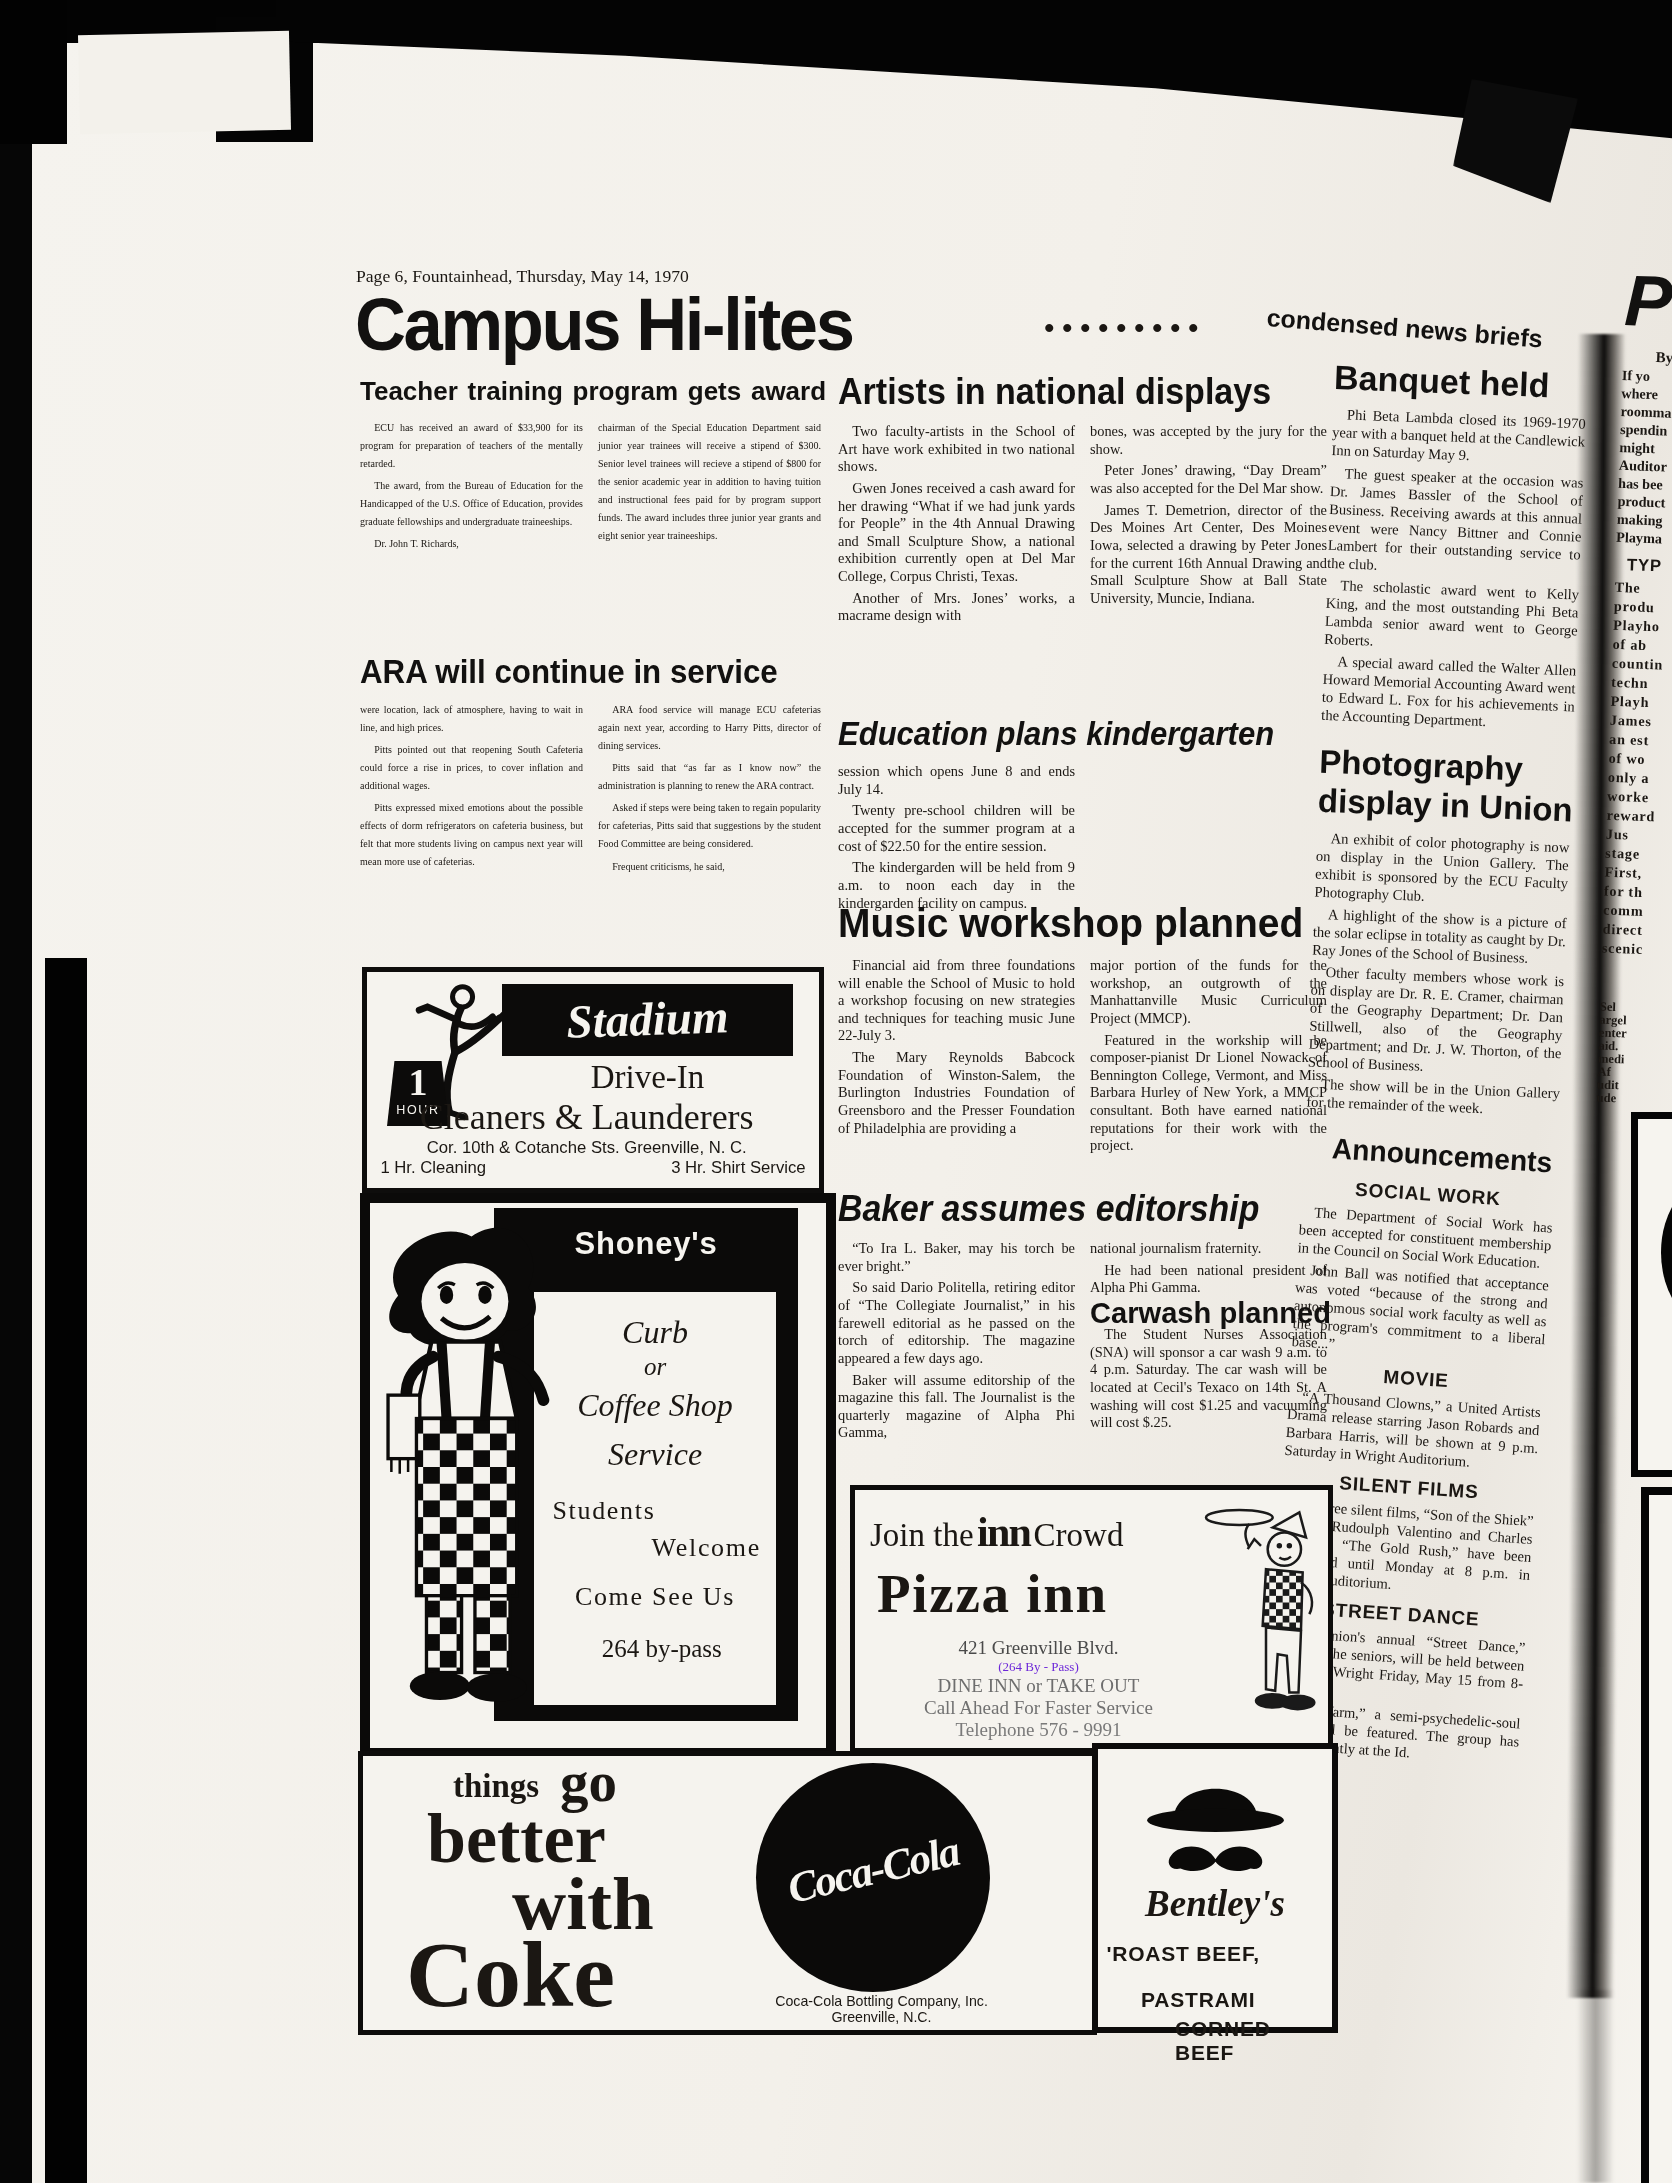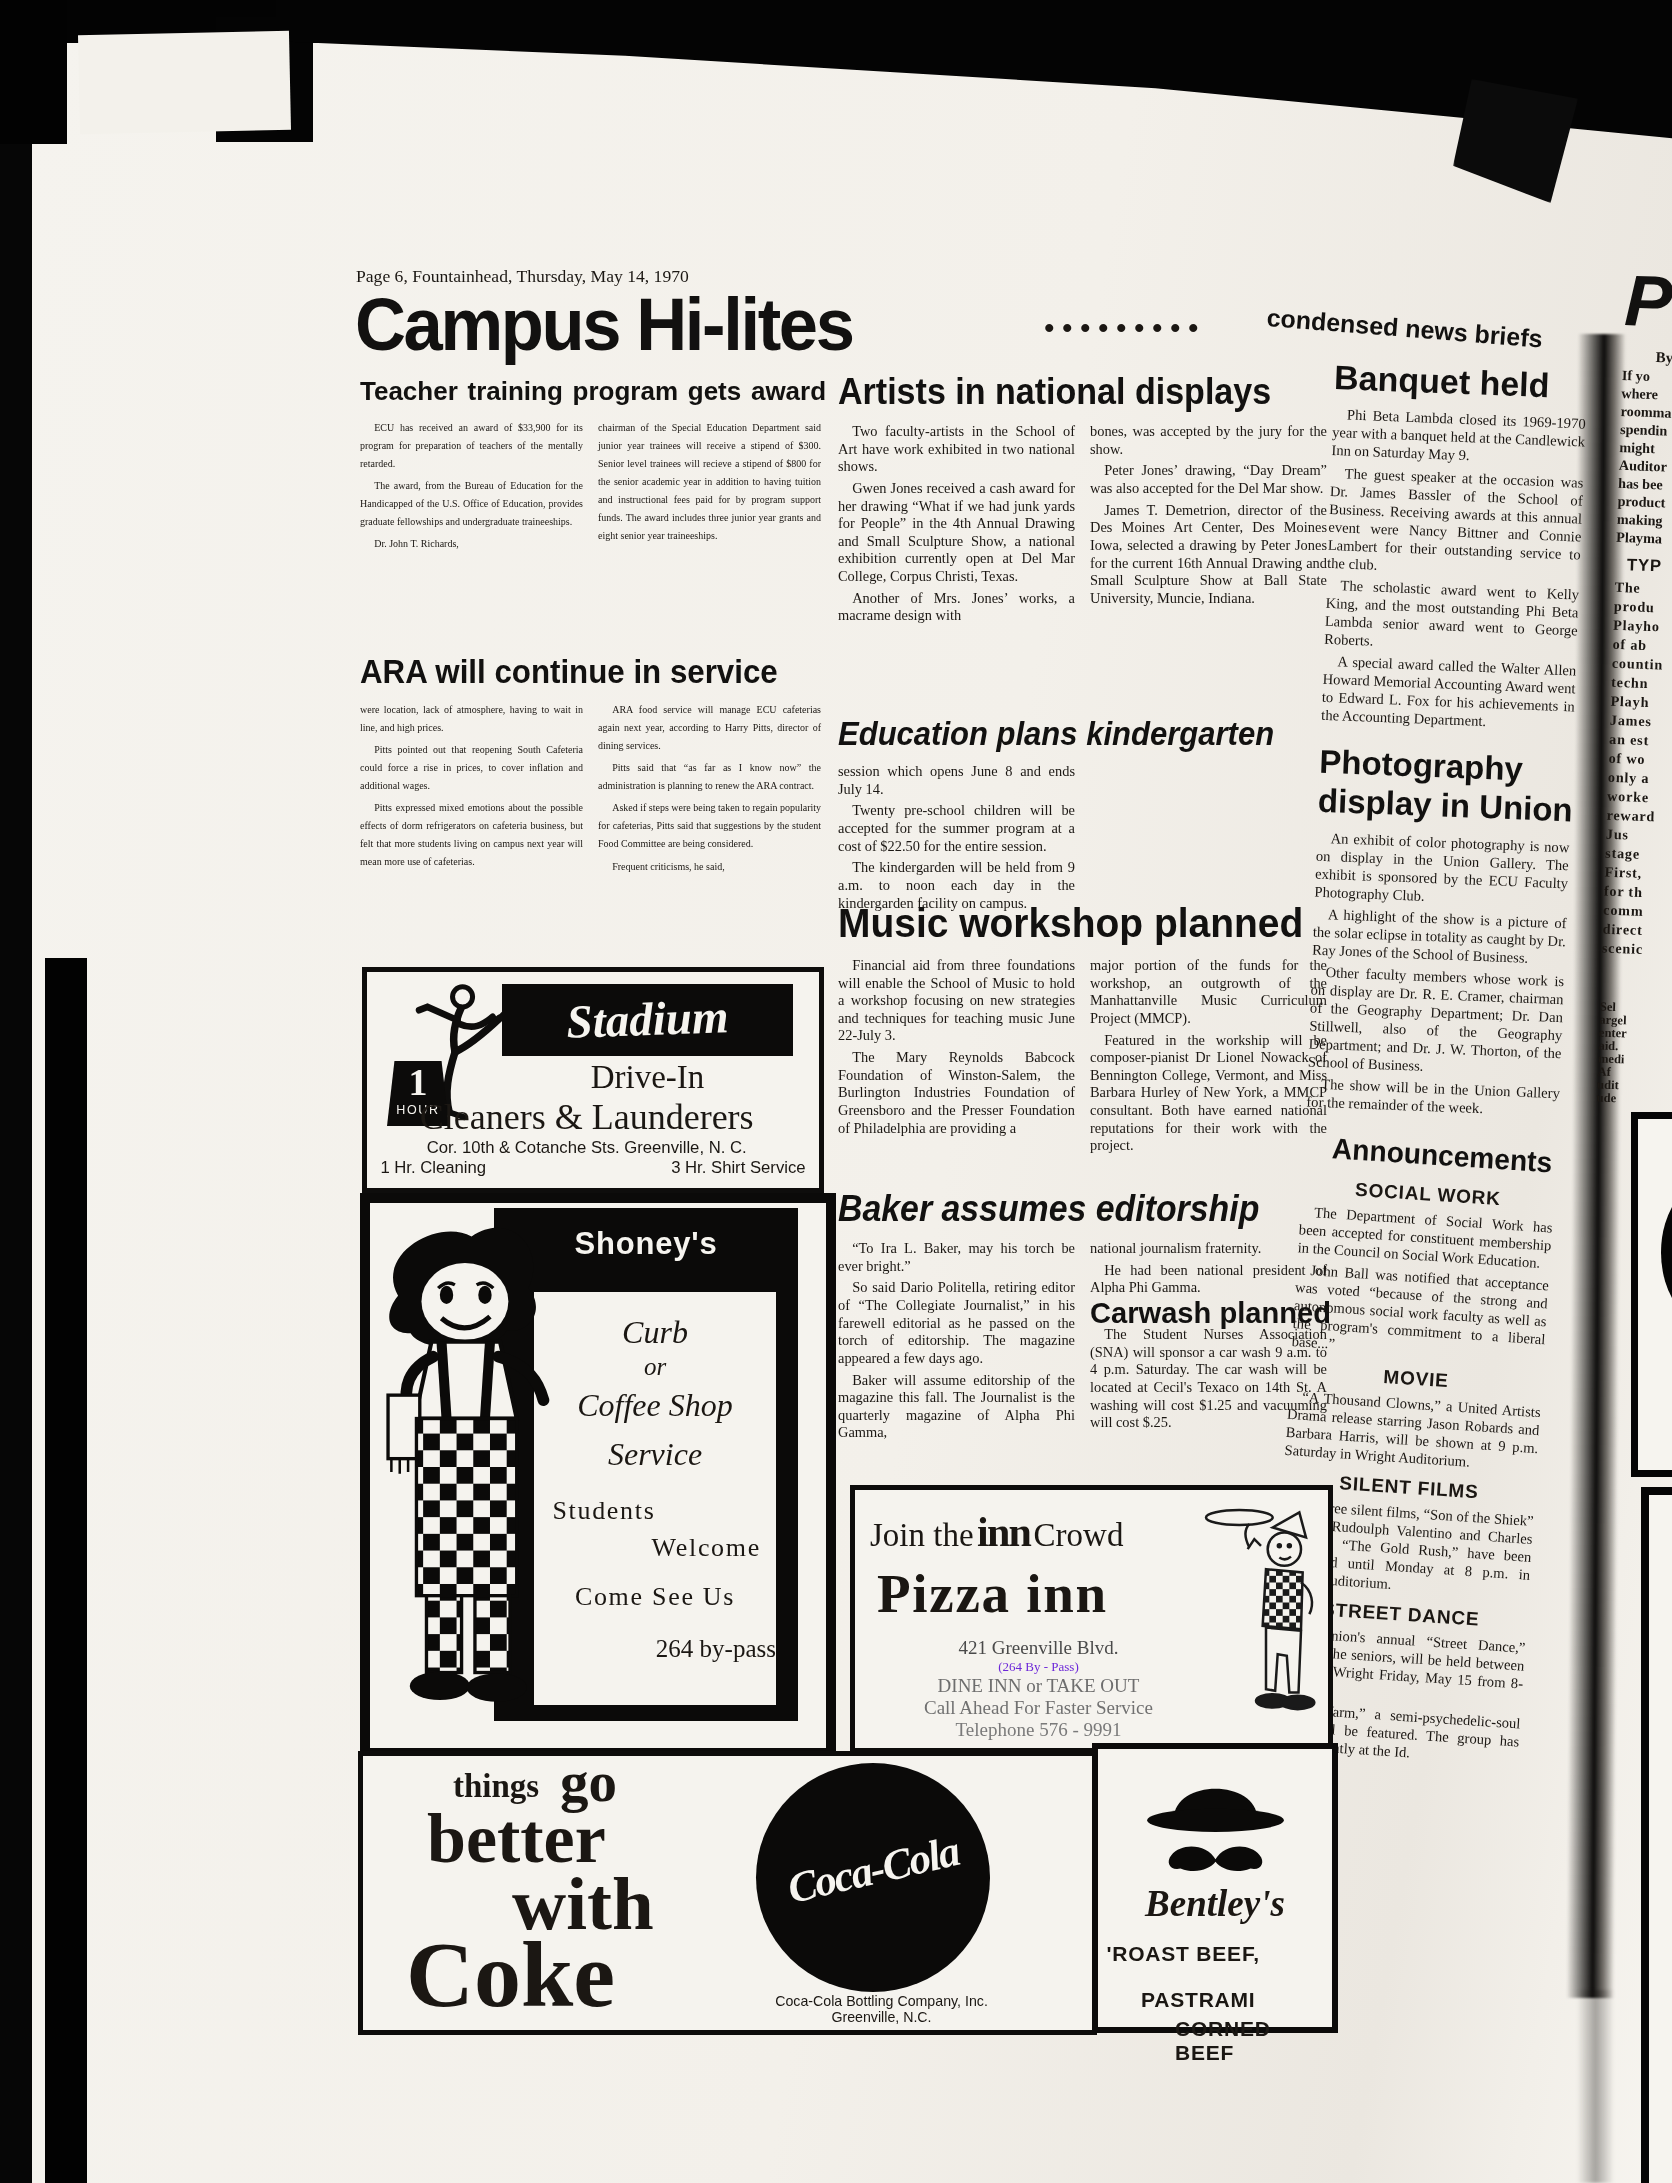--- a/index.html
+++ b/index.html
@@ -288,21 +288,21 @@
     <div class="abs" style="left:124px;top:5px;width:304px;height:513px;background:#0b0a09;">
       <div class="sans" style="color:#f6f4ef;font-weight:bold;font-size:31px;text-align:center;margin-top:18.4px;letter-spacing:0.8px;">Shoney's</div>
       <div class="abs" style="left:40px;top:84px;width:242px;height:413px;background:#f5f3ee;text-align:center;">
         <div class="script" style="font-size:32px;margin-top:22px;">Curb</div>
         <div class="script" style="font-size:25px;margin-top:1.7px;">or</div>
         <div class="script" style="font-size:32px;margin-top:6.7px;">Coffee Shop</div>
         <div class="script" style="font-size:32px;margin-top:11.7px;">Service</div>
         <div class="serif" style="font-size:26px;letter-spacing:1.7px;margin-top:23.4px;text-align:left;padding-left:18.4px;">Students</div>
         <div class="serif" style="font-size:26px;letter-spacing:1.7px;margin-top:6.7px;text-align:right;padding-right:15px;">Welcome</div>
         <div class="serif" style="font-size:26px;letter-spacing:1.7px;margin-top:18.4px;">Come See Us</div>
-        <div class="serif" style="font-size:25px;margin-top:23.4px;text-align:right;padding-left:13.4px;">264 by-pass</div>
+        <div class="serif" style="font-size:25px;margin-top:23.4px;text-align:center;padding-left:13.4px;">264 by-pass</div>
       </div>
     </div>
     <svg class="abs" style="left:3.3px;top:13.4px;" width="188" height="502" viewBox="0 0 225 600">
       <defs>
         <pattern id="bbcheck" width="40" height="40" patternUnits="userSpaceOnUse">
           <rect width="40" height="40" fill="#f5f3ee"></rect>
           <rect width="20" height="20" fill="#0b0a09"></rect>
           <rect x="20" y="20" width="20" height="20" fill="#0b0a09"></rect>
         </pattern>
       </defs>

